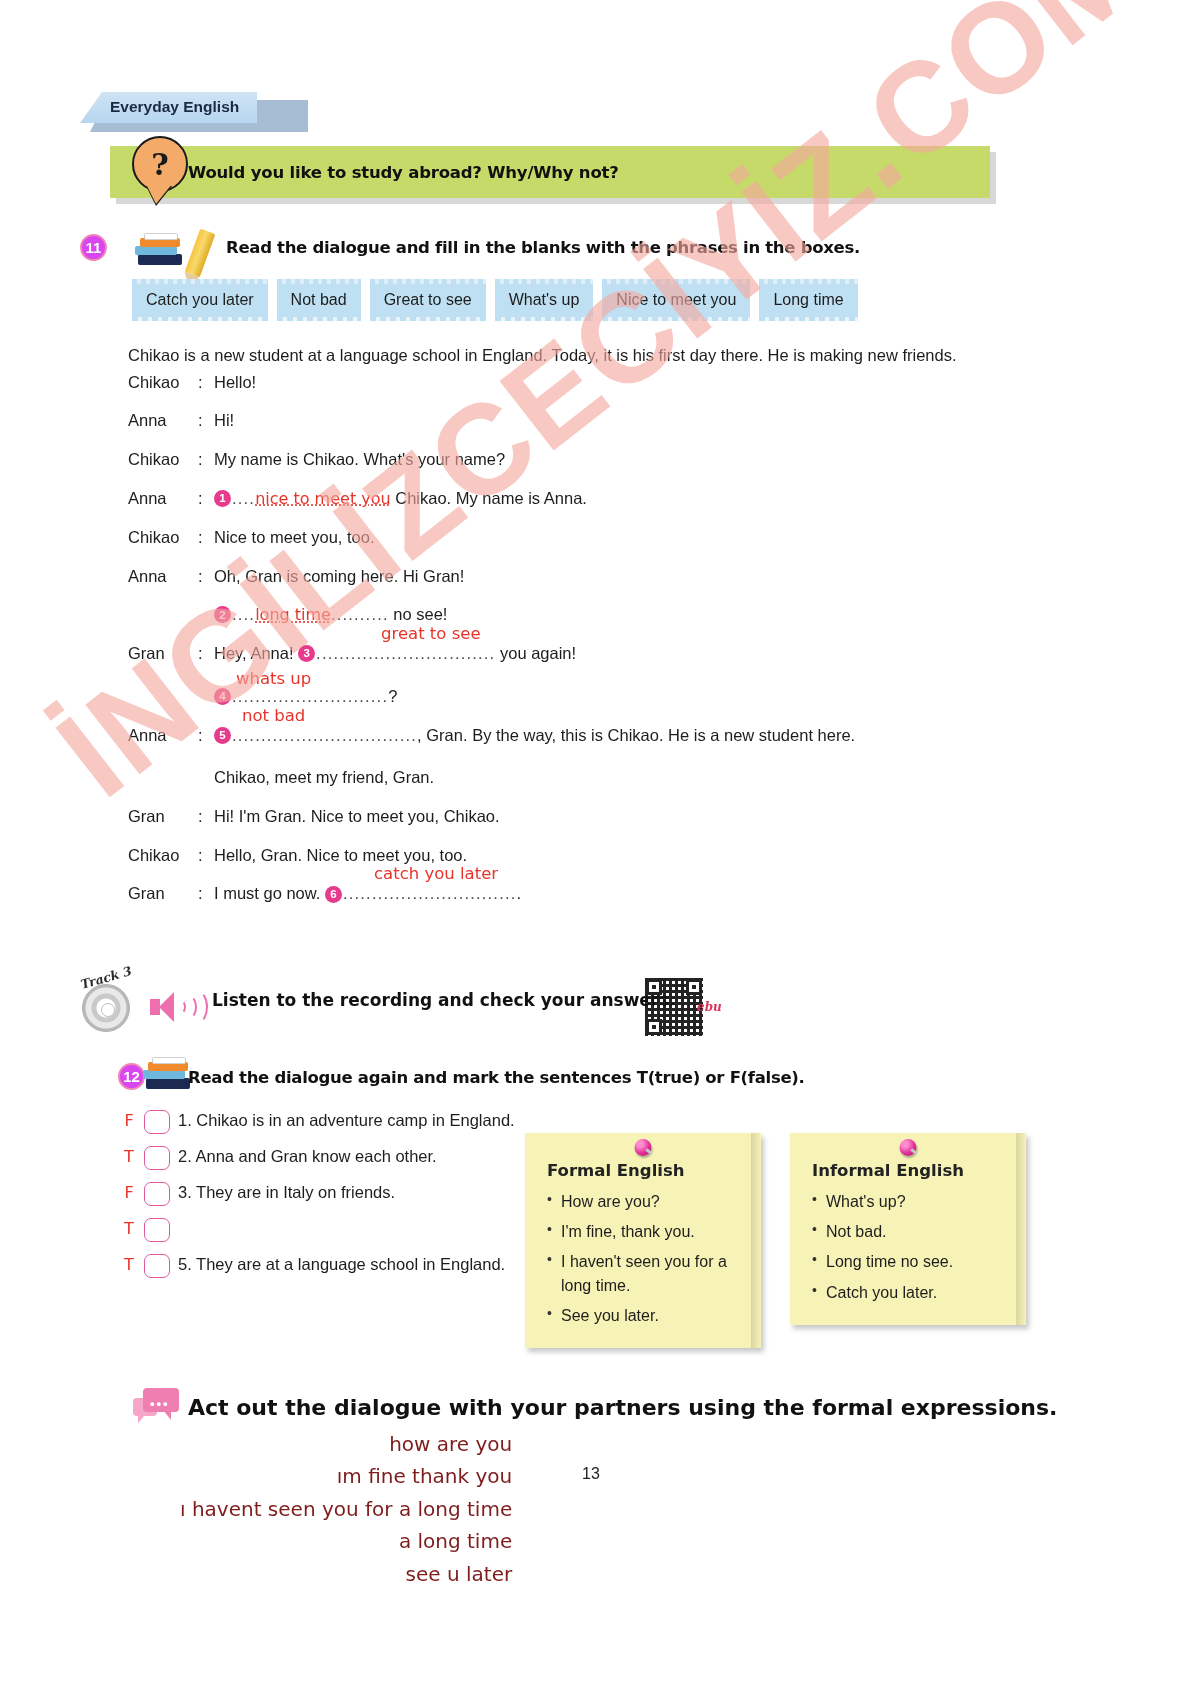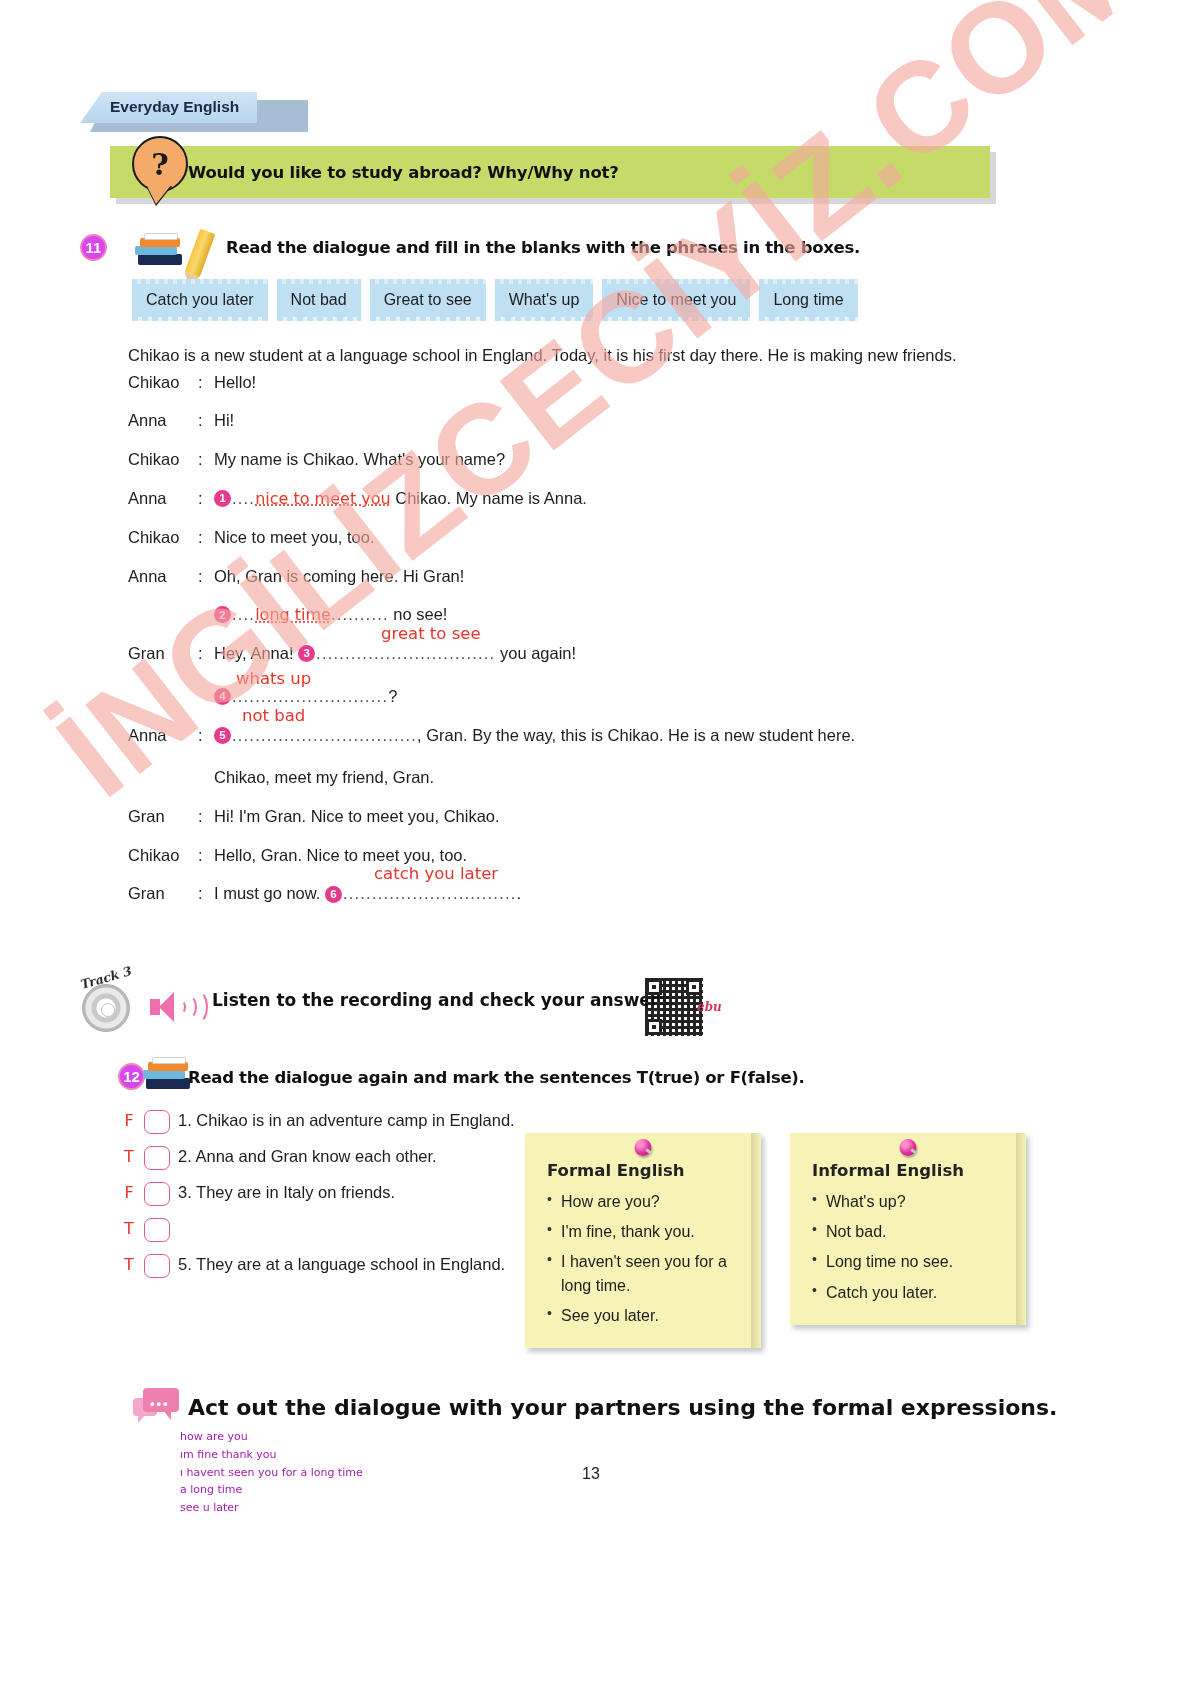--- a/index.html
+++ b/index.html
@@ -297,21 +297,21 @@
 
   
   .actout-title{
     position:absolute; left:188px; top:1395px;
     font-size:22px; font-weight:bold; color:#111;
     font-family:"DejaVu Sans", sans-serif;
   }
   .hw-block{
     position:absolute; left:180px; top:1428px;
     font-family:"DejaVu Sans", sans-serif;
-    color:#a21caf; font-size:11px; line-height:1.62;
+    color:#7f1d1d; font-size:20px; line-height:1.62;text-align:right;
   }
   .page-num{
     position:absolute; left:0; right:0; top:1465px; text-align:center;
     font-size:16px; color:#222;
   }
 </style>
 </head>
 <body>
 
 <div class="watermark">İNGİLİZCECİYİZ.COM</div>

